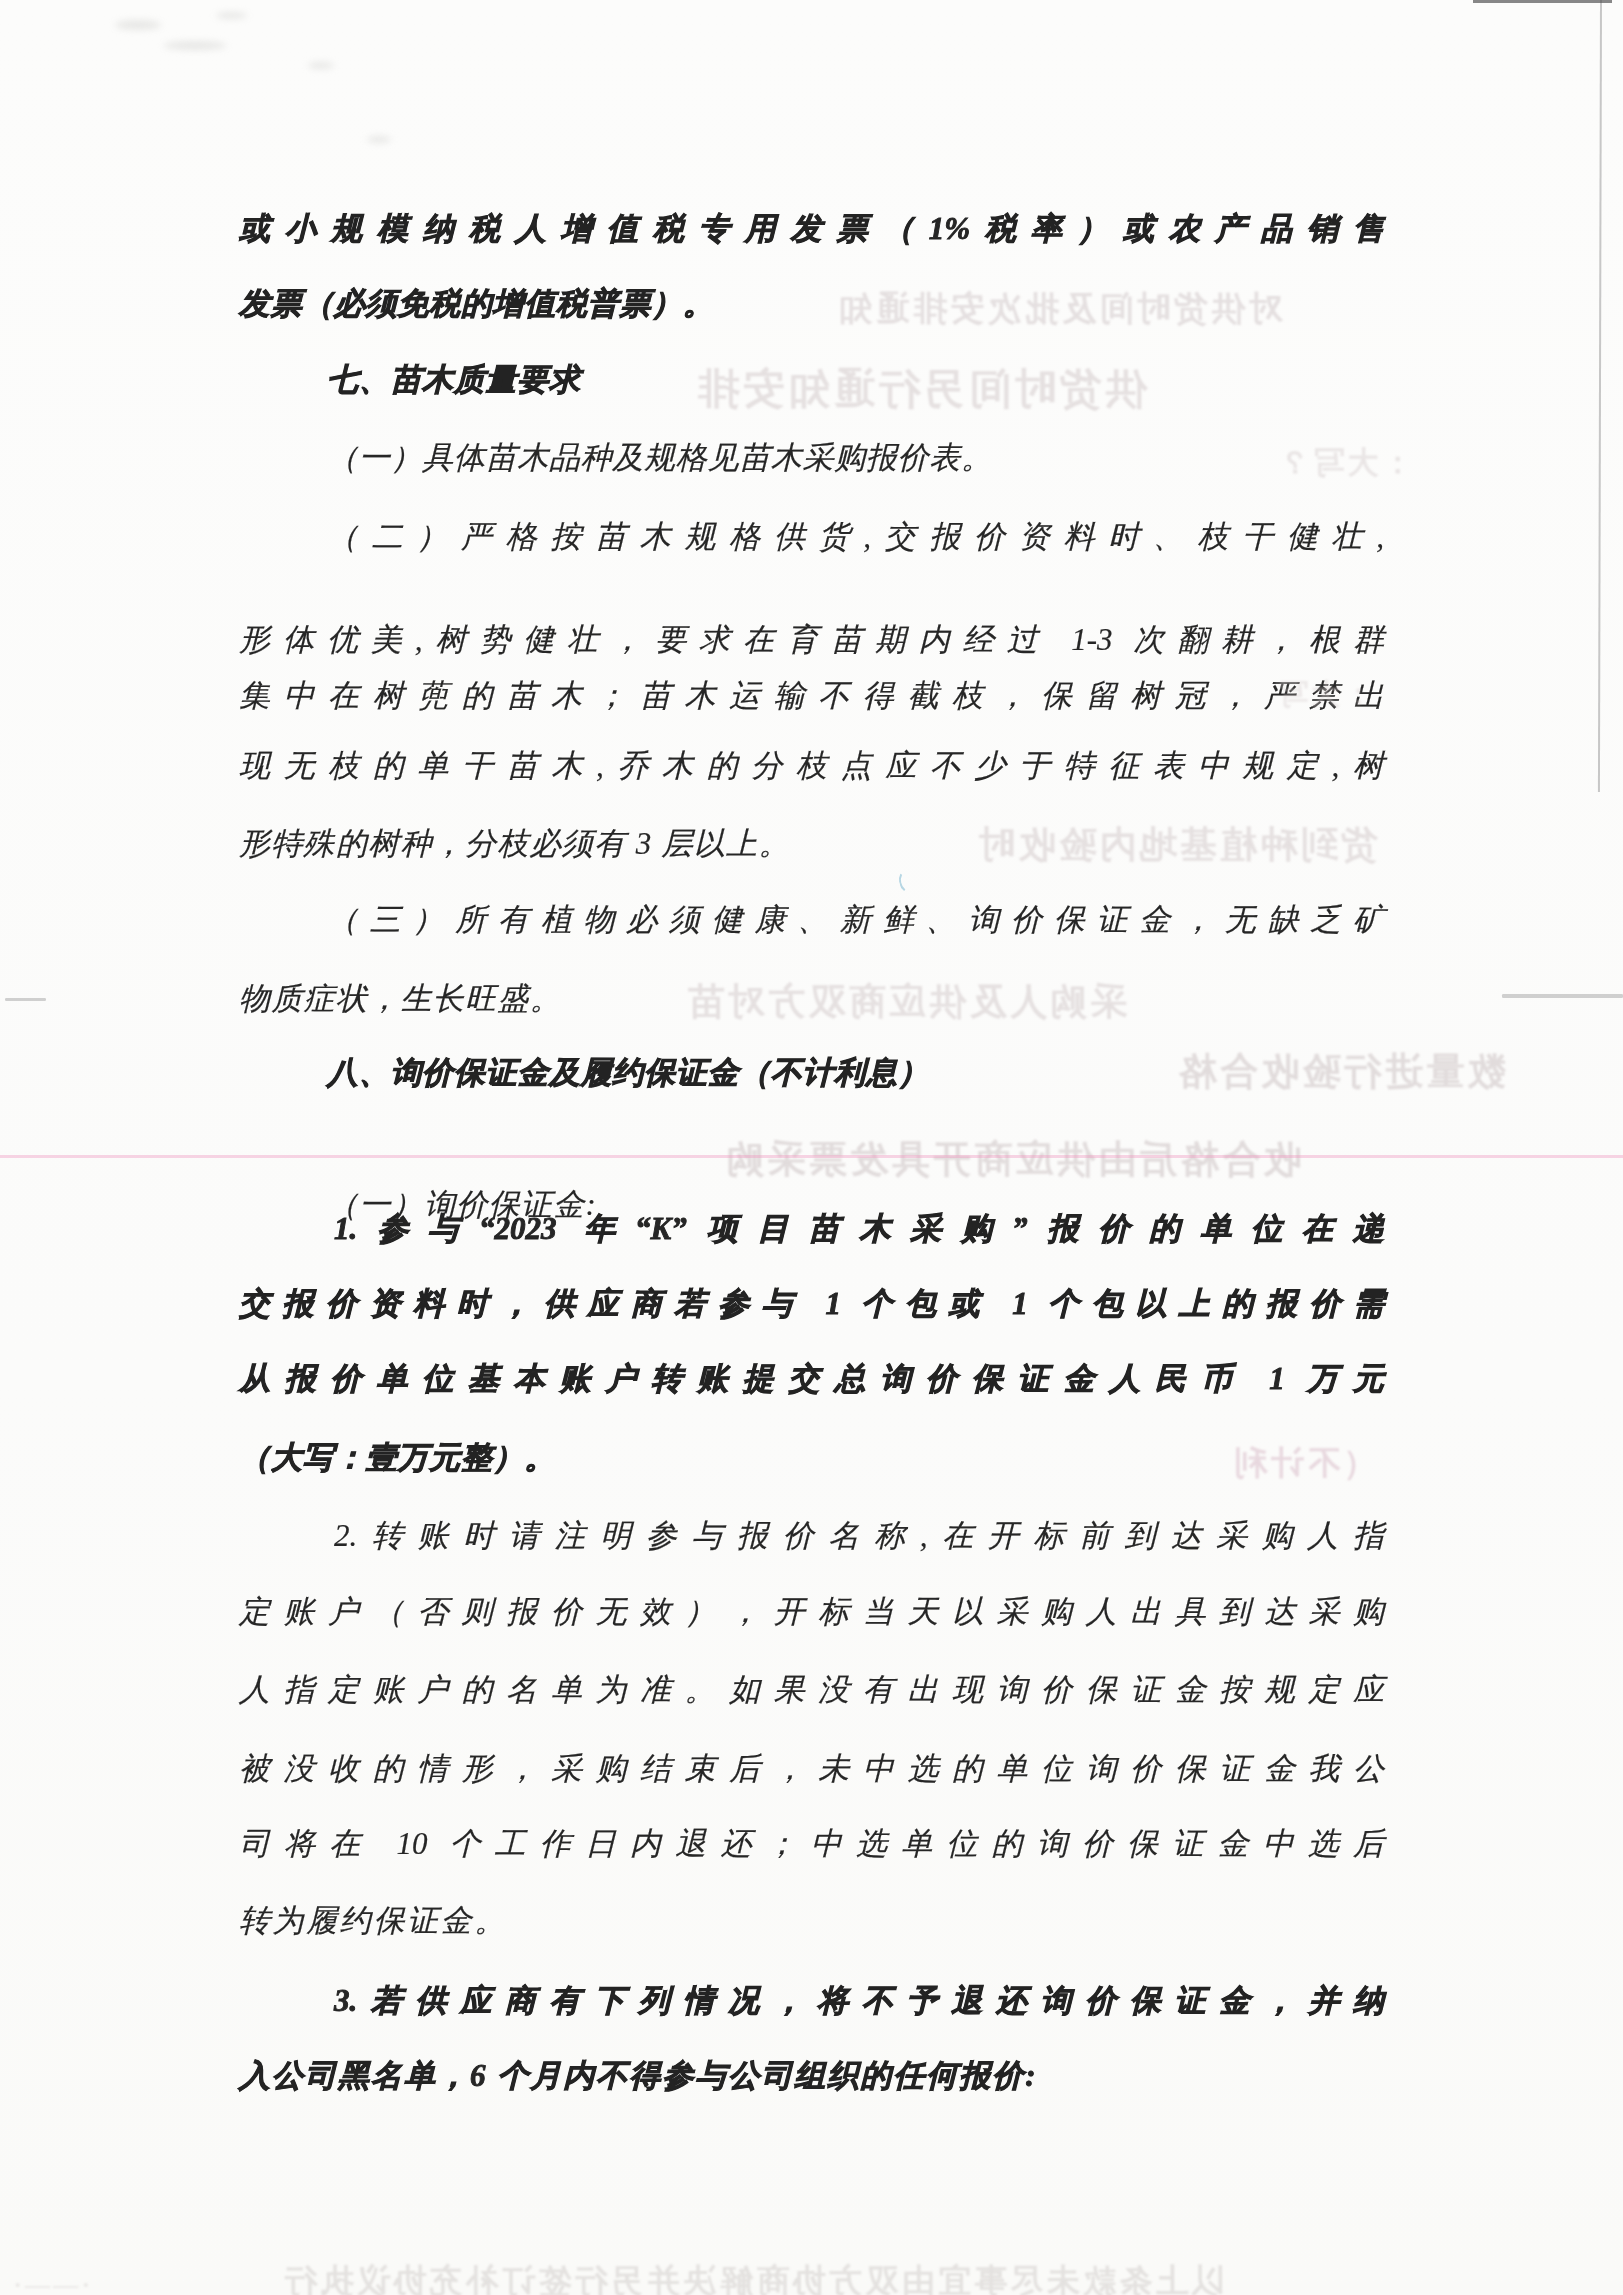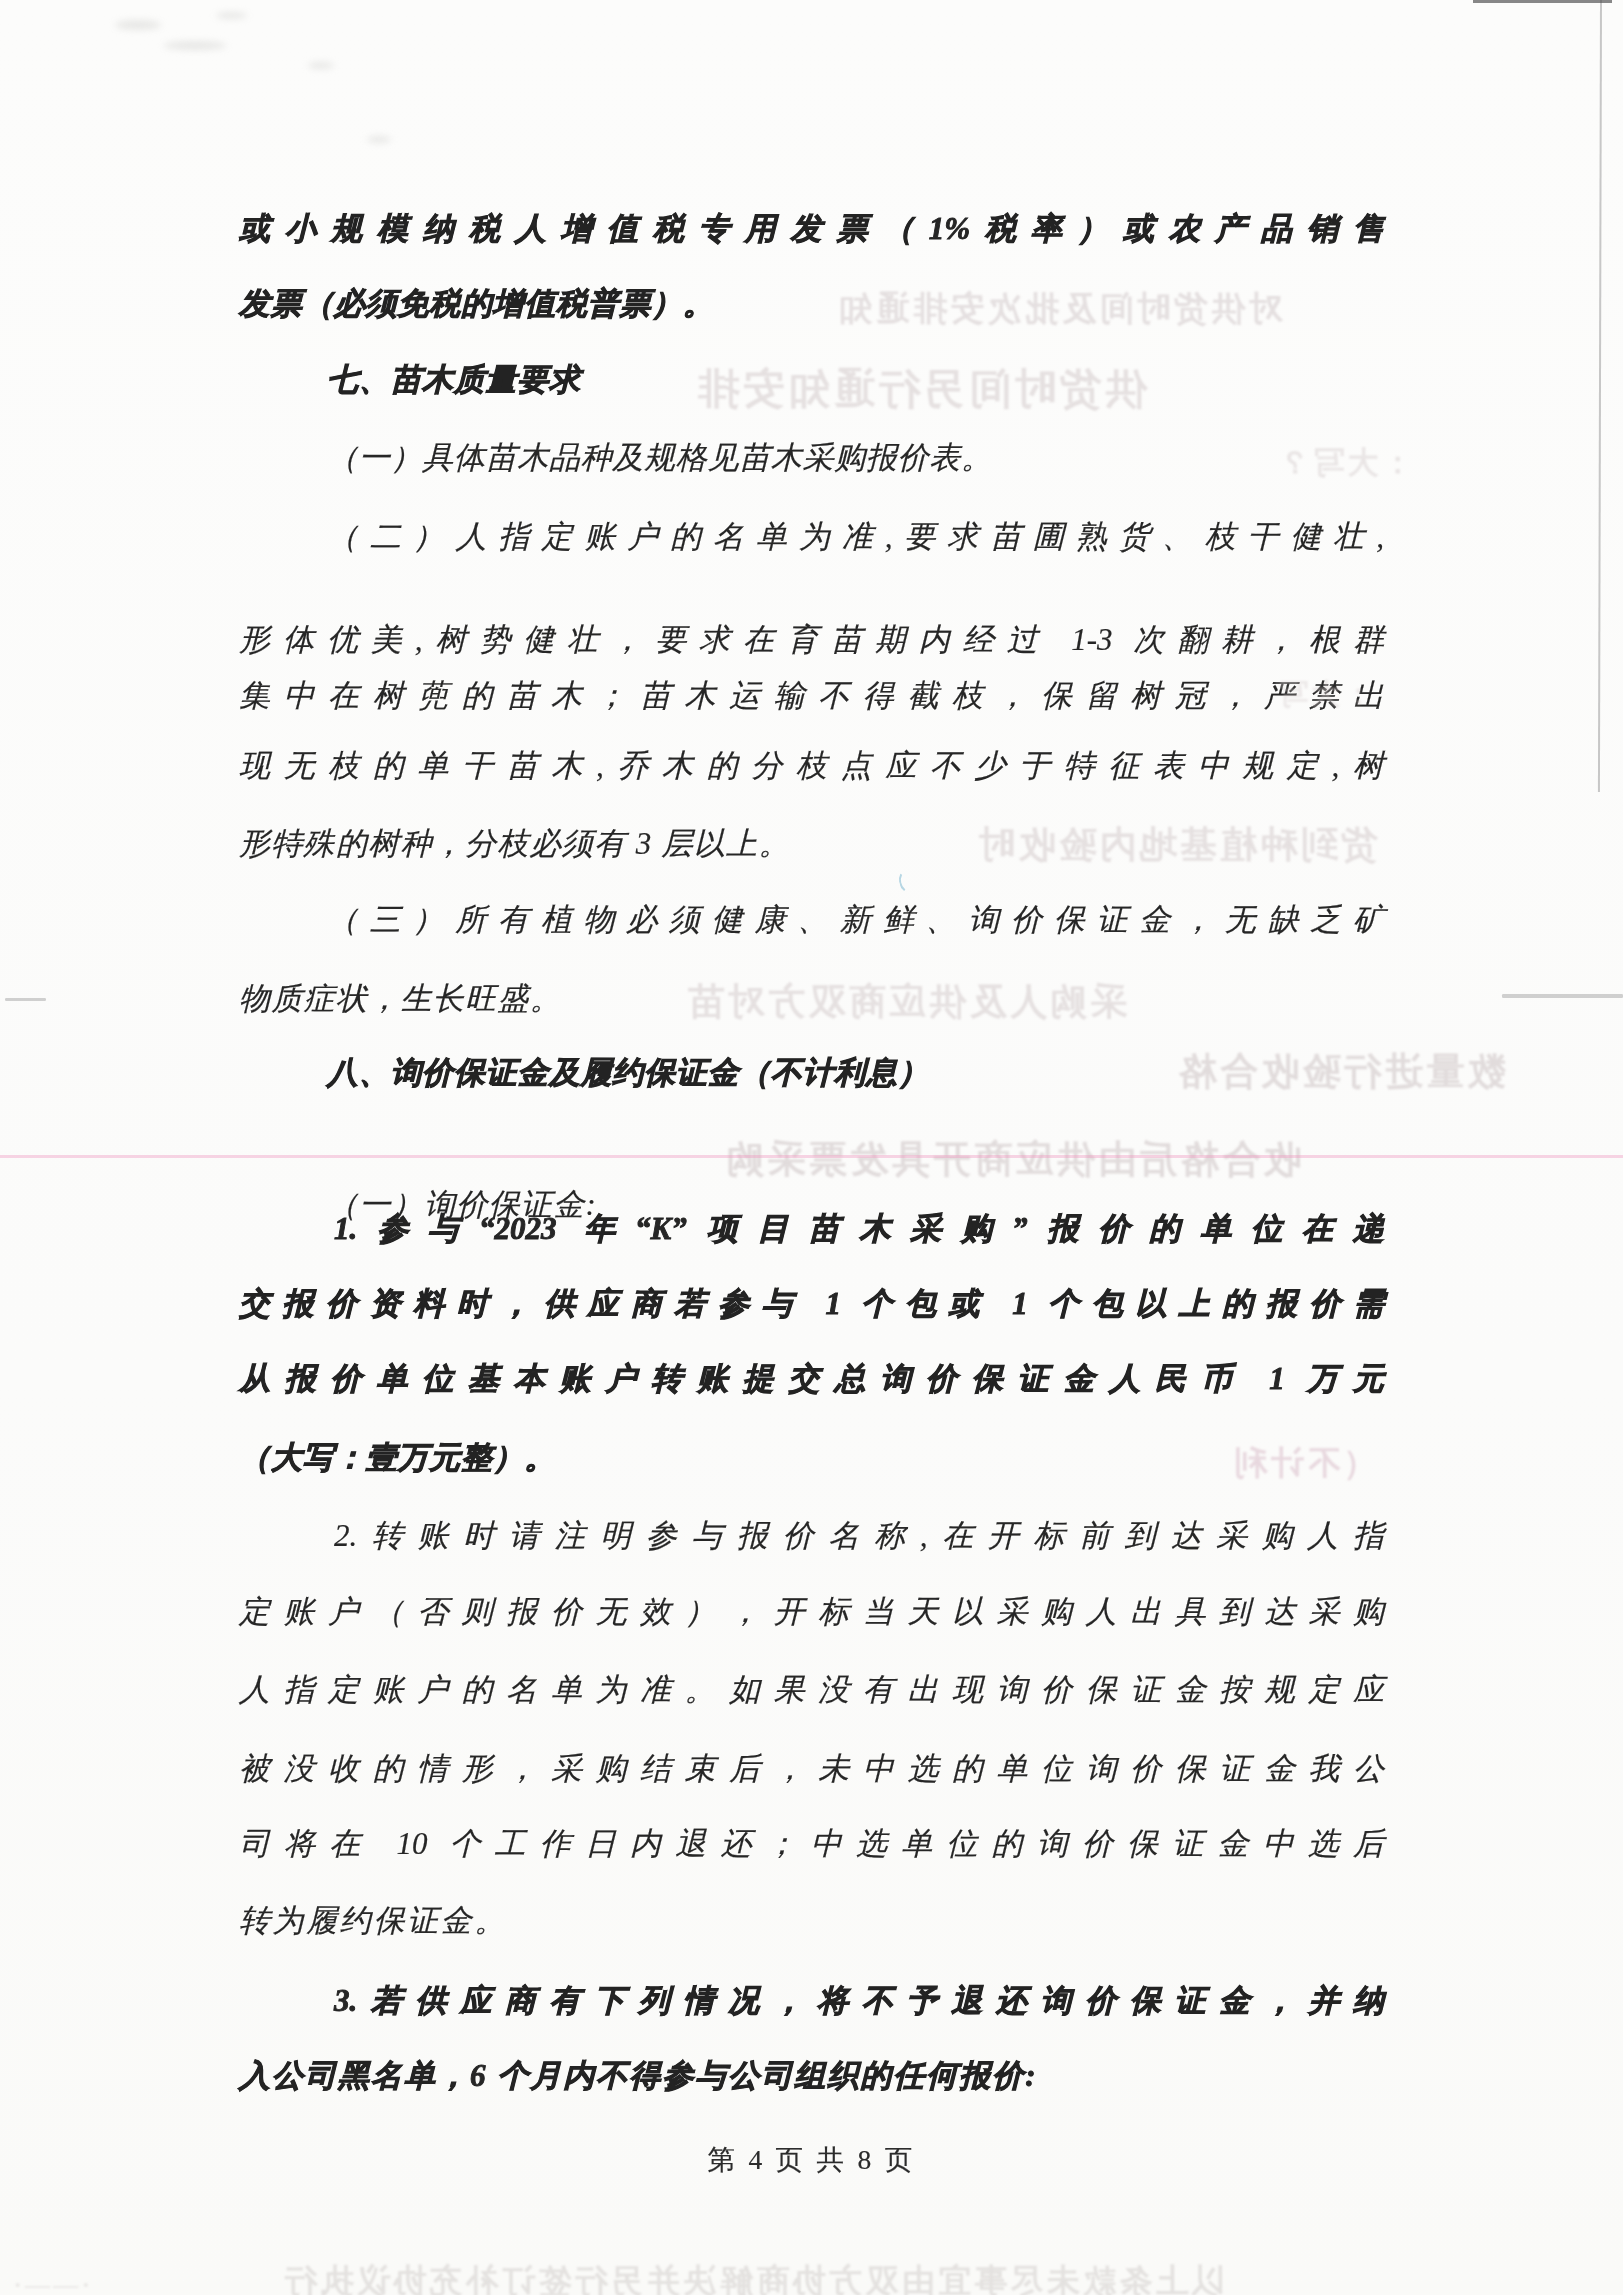--- a/index.html
+++ b/index.html
@@ -71,21 +71,21 @@
 </head>
 <body>
 
 <div class="page">
 
   <div id="lines-root">
       <div class="line w-bold indent-none fill" style="top: 195px;">或小规模纳税人增值税专用发票（1%税率）或农产品销售</div>
       <div class="line w-bold indent-none" style="top: 270px; letter-spacing: 0.7px;">发票（必须免税的增值税普票）。</div>
       <div class="line w-bold indent-para" style="top: 346px;">七、苗木质量要求</div>
       <div class="line w-regular indent-para" style="top: 424px;">（一）具体苗木品种及规格见苗木采购报价表。</div>
-      <div class="line w-regular indent-para fill" style="top: 503px;">（二）人指定账户的名单为准,要求苗圃熟货、枝干健壮,</div>
+      <div class="line w-regular indent-para fill" style="top: 503px;">（二）严格按苗木规格供货,交报价资料时、枝干健壮,</div>
       <div class="line w-regular indent-none fill" style="top: 606px;">形体优美,树势健壮，要求在育苗期内经过 1-3 次翻耕，根群</div>
       <div class="line w-regular indent-none fill" style="top: 662px;">集中在树蔸的苗木；苗木运输不得截枝，保留树冠，严禁出</div>
       <div class="line w-regular indent-none fill" style="top: 732px;">现无枝的单干苗木,乔木的分枝点应不少于特征表中规定,树</div>
       <div class="line w-regular indent-none" style="top: 810px; letter-spacing: 1.3px;">形特殊的树种，分枝必须有 3 层以上。</div>
       <div class="line w-regular indent-para fill" style="top: 886px;">（三）所有植物必须健康、新鲜、询价保证金，无缺乏矿</div>
       <div class="line w-regular indent-none" style="top: 965px; letter-spacing: 1.3px;">物质症状，生长旺盛。</div>
       <div class="line w-bold indent-para" style="top: 1039px;">八、询价保证金及履约保证金（不计利息）</div>
       <div class="line w-regular indent-para" style="top: 1171px; letter-spacing: 1.3px;">（一）询价保证金:</div>
       <div class="line w-bold indent-num fill" style="top: 1195px;">1.参与“2023 年“K”项目苗木采购”报价的单位在递</div>
       <div class="line w-bold indent-none fill" style="top: 1270px;">交报价资料时，供应商若参与 1 个包或 1 个包以上的报价需</div>
@@ -108,21 +108,20 @@
       <div class="ghost" style="left: 1276px; top: 675px; font-size: 29px; color: rgb(214, 205, 206); opacity: 0.4;">：大写</div>
       <div class="ghost" style="left: 975px; top: 820px; font-size: 37px; color: rgb(207, 197, 198); opacity: 0.5;">货到种植基地内验收时</div>
       <div class="ghost" style="left: 684px; top: 977px; font-size: 37px; color: rgb(207, 197, 198); opacity: 0.5;">采购人及供应商双方对苗</div>
       <div class="ghost" style="left: 1175px; top: 1046px; font-size: 38px; color: rgb(204, 194, 195); opacity: 0.55;">数量进行验收合格</div>
       <div class="ghost" style="left: 723px; top: 1134px; font-size: 38px; color: rgb(204, 194, 195); opacity: 0.55;">收合格后由供应商开具发票采购</div>
       <div class="ghost" style="left: 1231px; top: 1441px; font-size: 33px; color: rgb(217, 188, 201); opacity: 0.55;">（不计利</div>
       <div class="ghost" style="left: 281px; top: 2259px; font-size: 33px; color: rgb(201, 196, 194); opacity: 0.45;">以上条款未尽事宜由双方协商解决并另行签订补充协议执行</div>
       <div class="ghost" style="left: 9.8px; top: 2271px; font-size: 25px; color: rgb(210, 206, 204); opacity: 0.4;">·——·</div>
     </div>
 
-  <div class="footer">第 4 页 共 8 页</div>
 
   <div class="artifact pink-line"></div>
   <div class="artifact v-line"></div>
   <div class="artifact top-edge"></div>
   <div class="artifact blue-arc"></div>
 
   <div class="artifact smudge" style="left:115px;top:19.6px;width:46px;height:10.5px;"></div>
   <div class="artifact smudge" style="left:164px;top:41px;width:62px;height:8.5px;"></div>
   <div class="artifact smudge" style="left:216px;top:11.8px;width:31px;height:7.2px;"></div>
   <div class="artifact smudge" style="left:308px;top:62px;width:26px;height:6.5px;"></div>

